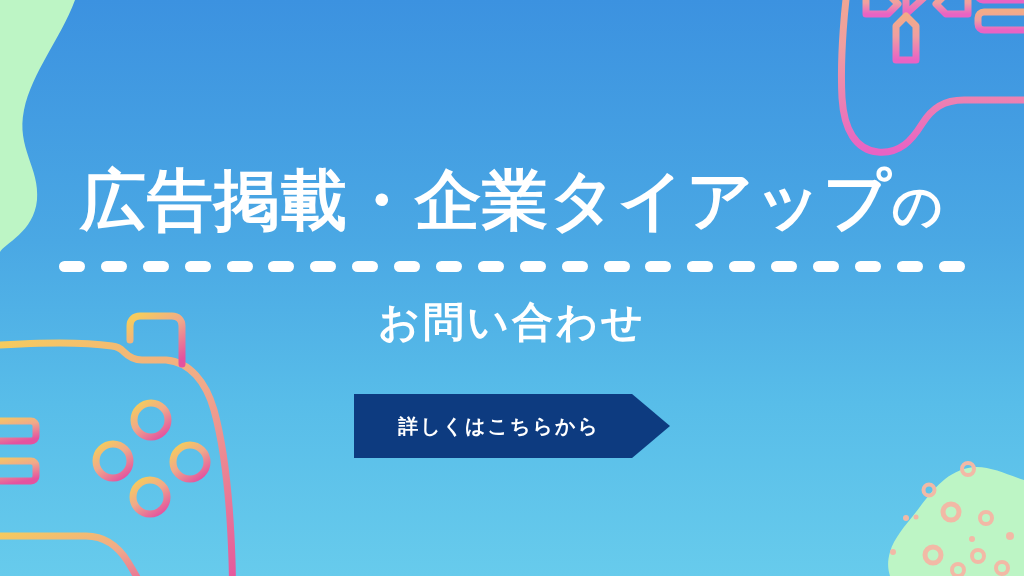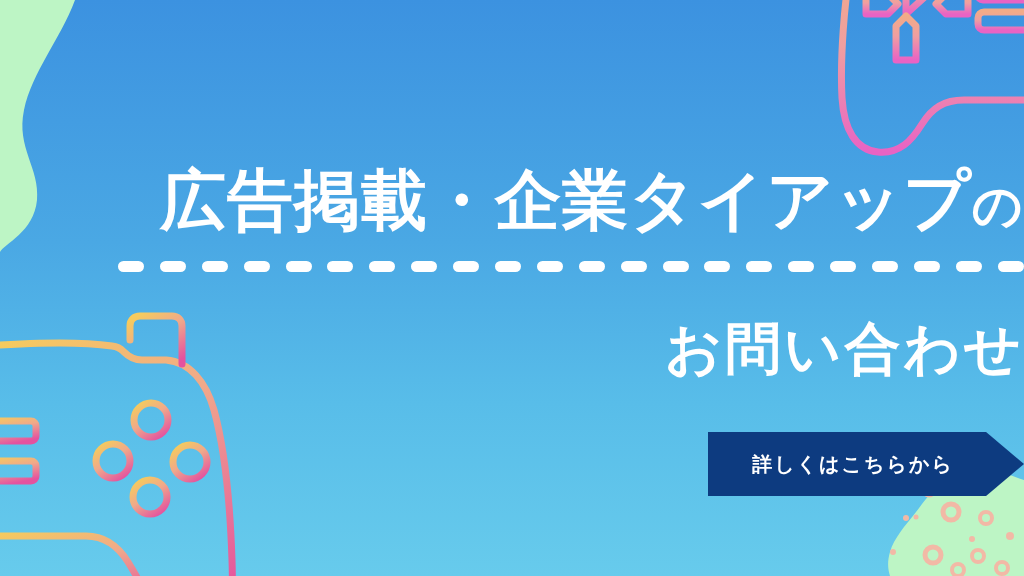--- a/index.html
+++ b/index.html
@@ -13,21 +13,21 @@
     width:1024px; height:576px;
     background:linear-gradient(180deg,#3c92e0 0%,#4aa8e4 42%,#58bde9 70%,#67cbec 100%);
     overflow:hidden;
   }
   .deco{ position:absolute; top:0; left:0; width:1024px; height:576px; pointer-events:none; }
 
   
   .content{
     position:absolute; inset:0;
     display:flex; flex-direction:column;
-    align-items:flex-end; justify-content:flex-start;
+    align-items:center; justify-content:flex-start;
     padding-top:168px;
     gap:6px;
   }
   .headline{
     color:#ffffff;
     font-size:66px;
     line-height:1.0;
     font-weight:700;
     letter-spacing:1px;
     white-space:nowrap;
@@ -37,23 +37,23 @@
   .divider-wrap{
     margin-top:20px;
     width:906px; height:12px;
     display:flex; justify-content:space-between; align-items:center;
   }
   .dash{
     width:26px; height:11px; border-radius:6px; background:#ffffff;
   }
 
   .subline{
-    margin-top:34px;
+    margin-top:17px;
     color:#ffffff;
-    font-size:56px;
+    font-size:41px;
     font-weight:700;
     letter-spacing:3px;
     white-space:nowrap;
     font-family:Liberation Mono, monospace;
   }
 
   
   .cta{
     margin-top:38px;
     position:relative;

